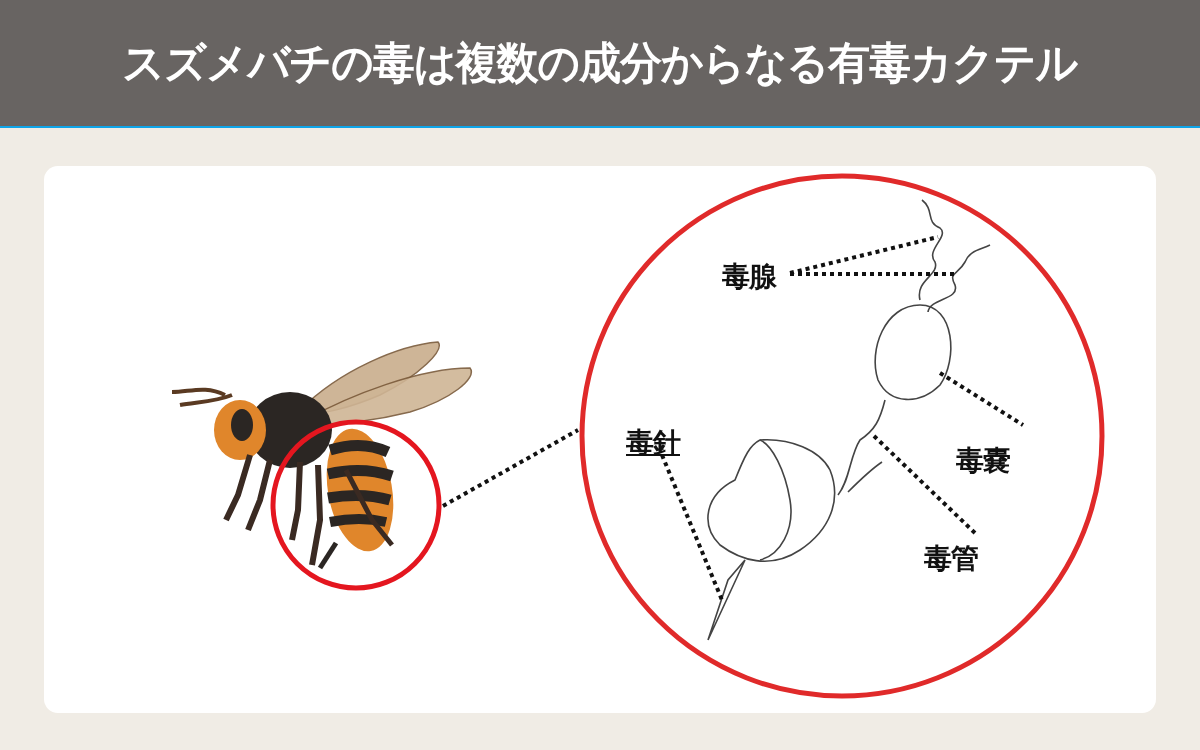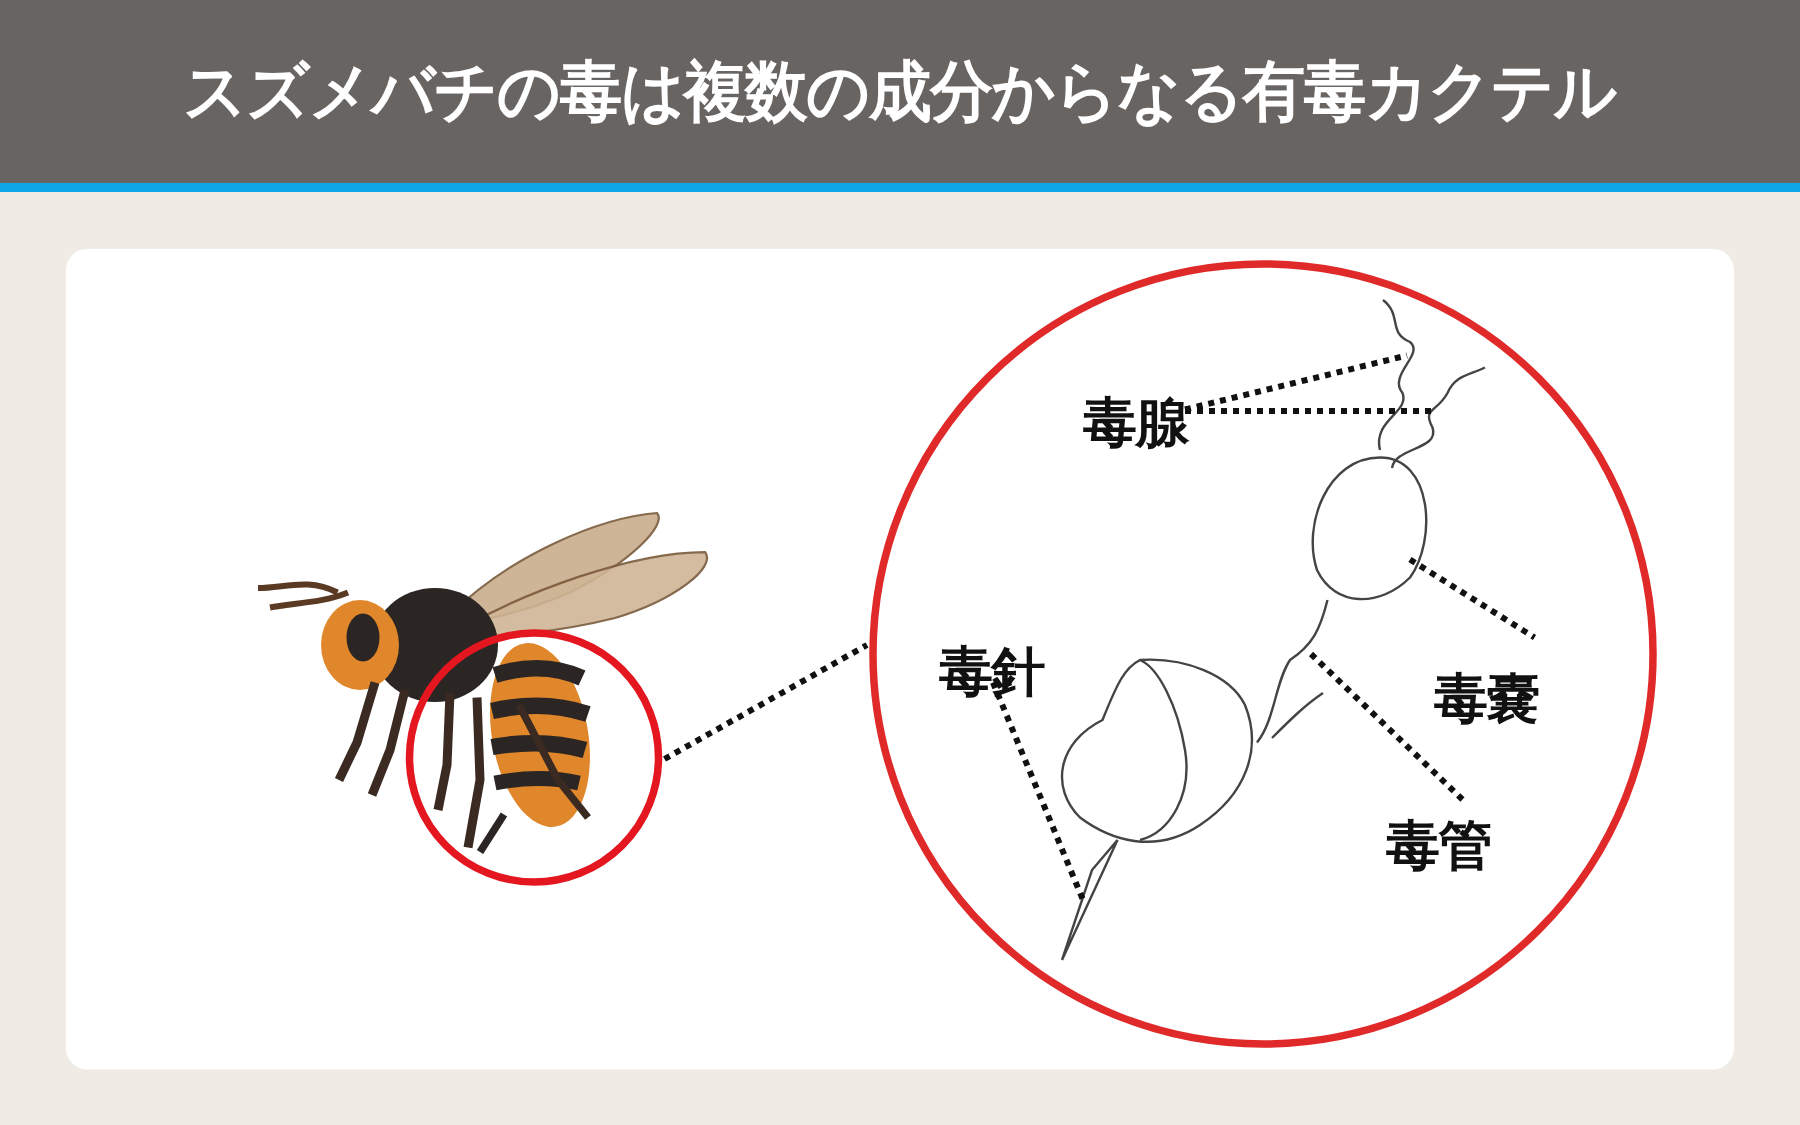--- a/index.html
+++ b/index.html
@@ -1,24 +1,24 @@
 <!DOCTYPE html>
 <html><head>
 <meta charset="utf-8">
 <style>
   html, body { margin:0; padding:0; }
   body { width:1200px; height:750px; background:#f0ece5; position:relative; overflow:hidden;
          font-family:"DejaVu Sans", sans-serif; }
   .header { position:absolute; left:0; top:0; width:1200px; height:128px; background:#686462;
-            border-bottom:6px solid #0ea5e9; box-sizing:border-box;
+            border-bottom:2px solid #0ea5e9; box-sizing:border-box;
             display:flex; align-items:center; justify-content:center; }
   .title { color:#ffffff; font-size:44px; font-weight:bold; letter-spacing:-1px; transform:scaleX(0.95); }
   .panel { position:absolute; left:44px; top:166px; width:1112px; height:547px; background:#ffffff; border-radius:14px; }
   svg.art { position:absolute; left:0; top:0; width:1200px; height:750px; }
-  .label { position:absolute; font-size:36px; font-weight:bold; color:#111; letter-spacing:-1px; }
+  .label { position:absolute; font-size:28px; font-weight:bold; color:#111; letter-spacing:-1px; }
 </style>
 </head>
 <body>
 
 <div class="header">
   <div class="title">スズメバチの毒は複数の成分からなる有毒カクテル</div>
 </div>
 
 <div class="panel"></div>
 
@@ -73,14 +73,14 @@
     <line x1="790" y1="273" x2="938" y2="237"></line>
     <line x1="790" y1="274" x2="958" y2="274"></line>
     <line x1="940" y1="373" x2="1023" y2="425"></line>
     <line x1="874" y1="436" x2="975" y2="533"></line>
     <line x1="662" y1="455" x2="722" y2="600"></line>
   </g>
 </svg>
 
 <div class="label" style="left:722px; top:258px;">毒腺</div>
 <div class="label" style="left:956px; top:442px;font-family:Liberation Mono, monospace;">毒嚢</div>
-<div class="label" style="left:626px; top:424px;">毒針</div>
+<div class="label" style="left:626px; top:424px;text-decoration:underline;">毒針</div>
 <div class="label" style="left:924px; top:540px;">毒管</div>
 
 </body></html>

